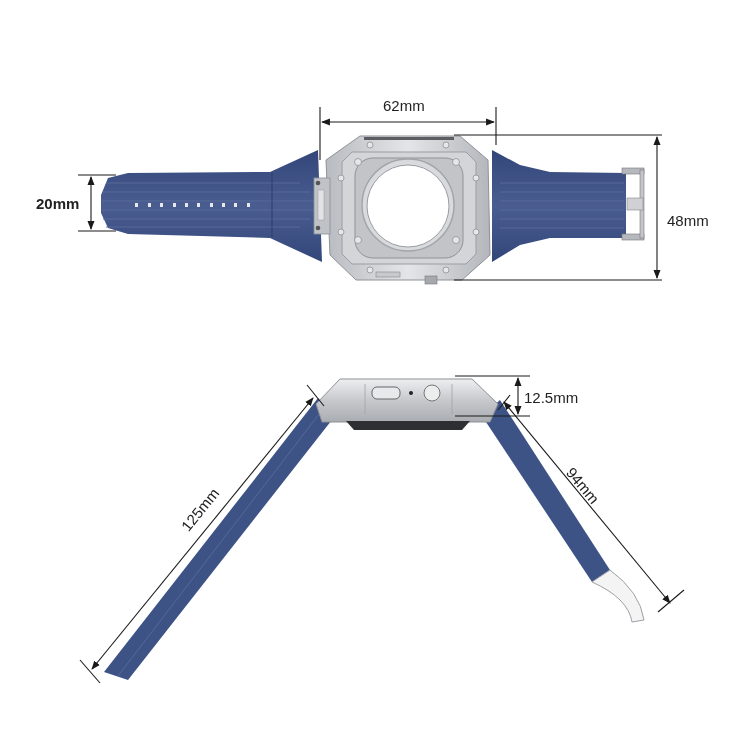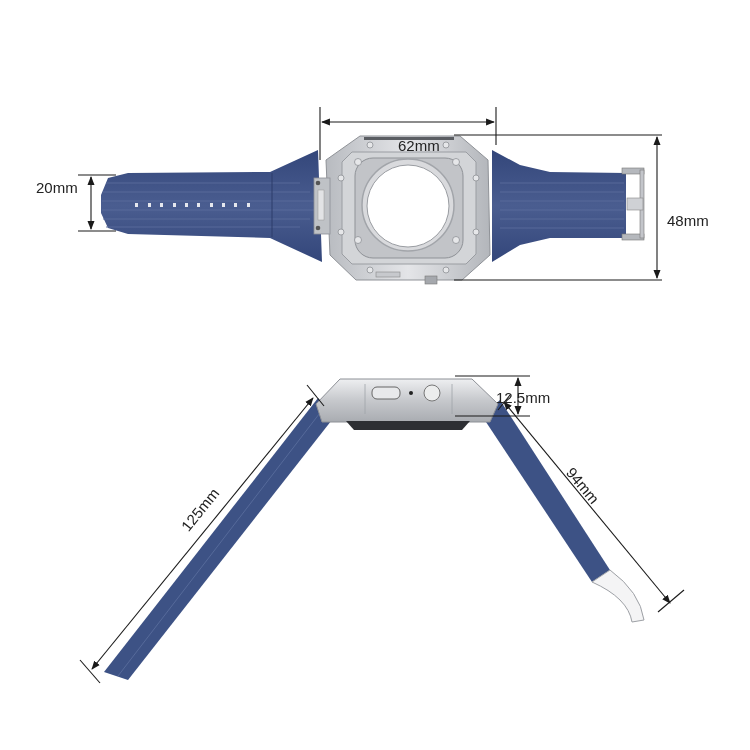--- a/index.html
+++ b/index.html
@@ -164,18 +164,18 @@
     </g>
 
     <g stroke="#1a1a1a" stroke-width="1.1" fill="none">
       <line x1="498" y1="410" x2="510" y2="395"></line>
       <line x1="658" y1="612" x2="684" y2="590"></line>
       <line x1="504" y1="402" x2="670" y2="603" marker-start="url(#arr)" marker-end="url(#arr)"></line>
     </g>
   </g>
 </svg>
 
-<div class="dim-label" style="left:398px; top:98px;margin-top:40px;">62mm</div>
-<div class="dim-label" style="left:36px; top:180px;">20mm</div>
+<div class="dim-label" style="left:383px; top:98px;">62mm</div>
+<div class="dim-label" style="left:36px; top:196px;font-weight:bold;">20mm</div>
 <div class="dim-label" style="left:667px; top:213px;">48mm</div>
-<div class="dim-label" style="left:496px; top:390px;">12.5mm</div>
+<div class="dim-label" style="left:524px; top:390px;">12.5mm</div>
 <div class="dim-label rot" style="left:175px; top:502px; transform: rotate(-51deg);">125mm</div>
 <div class="dim-label rot" style="left:562px; top:478px; transform: rotate(50deg);">94mm</div>
 
 </body></html>

